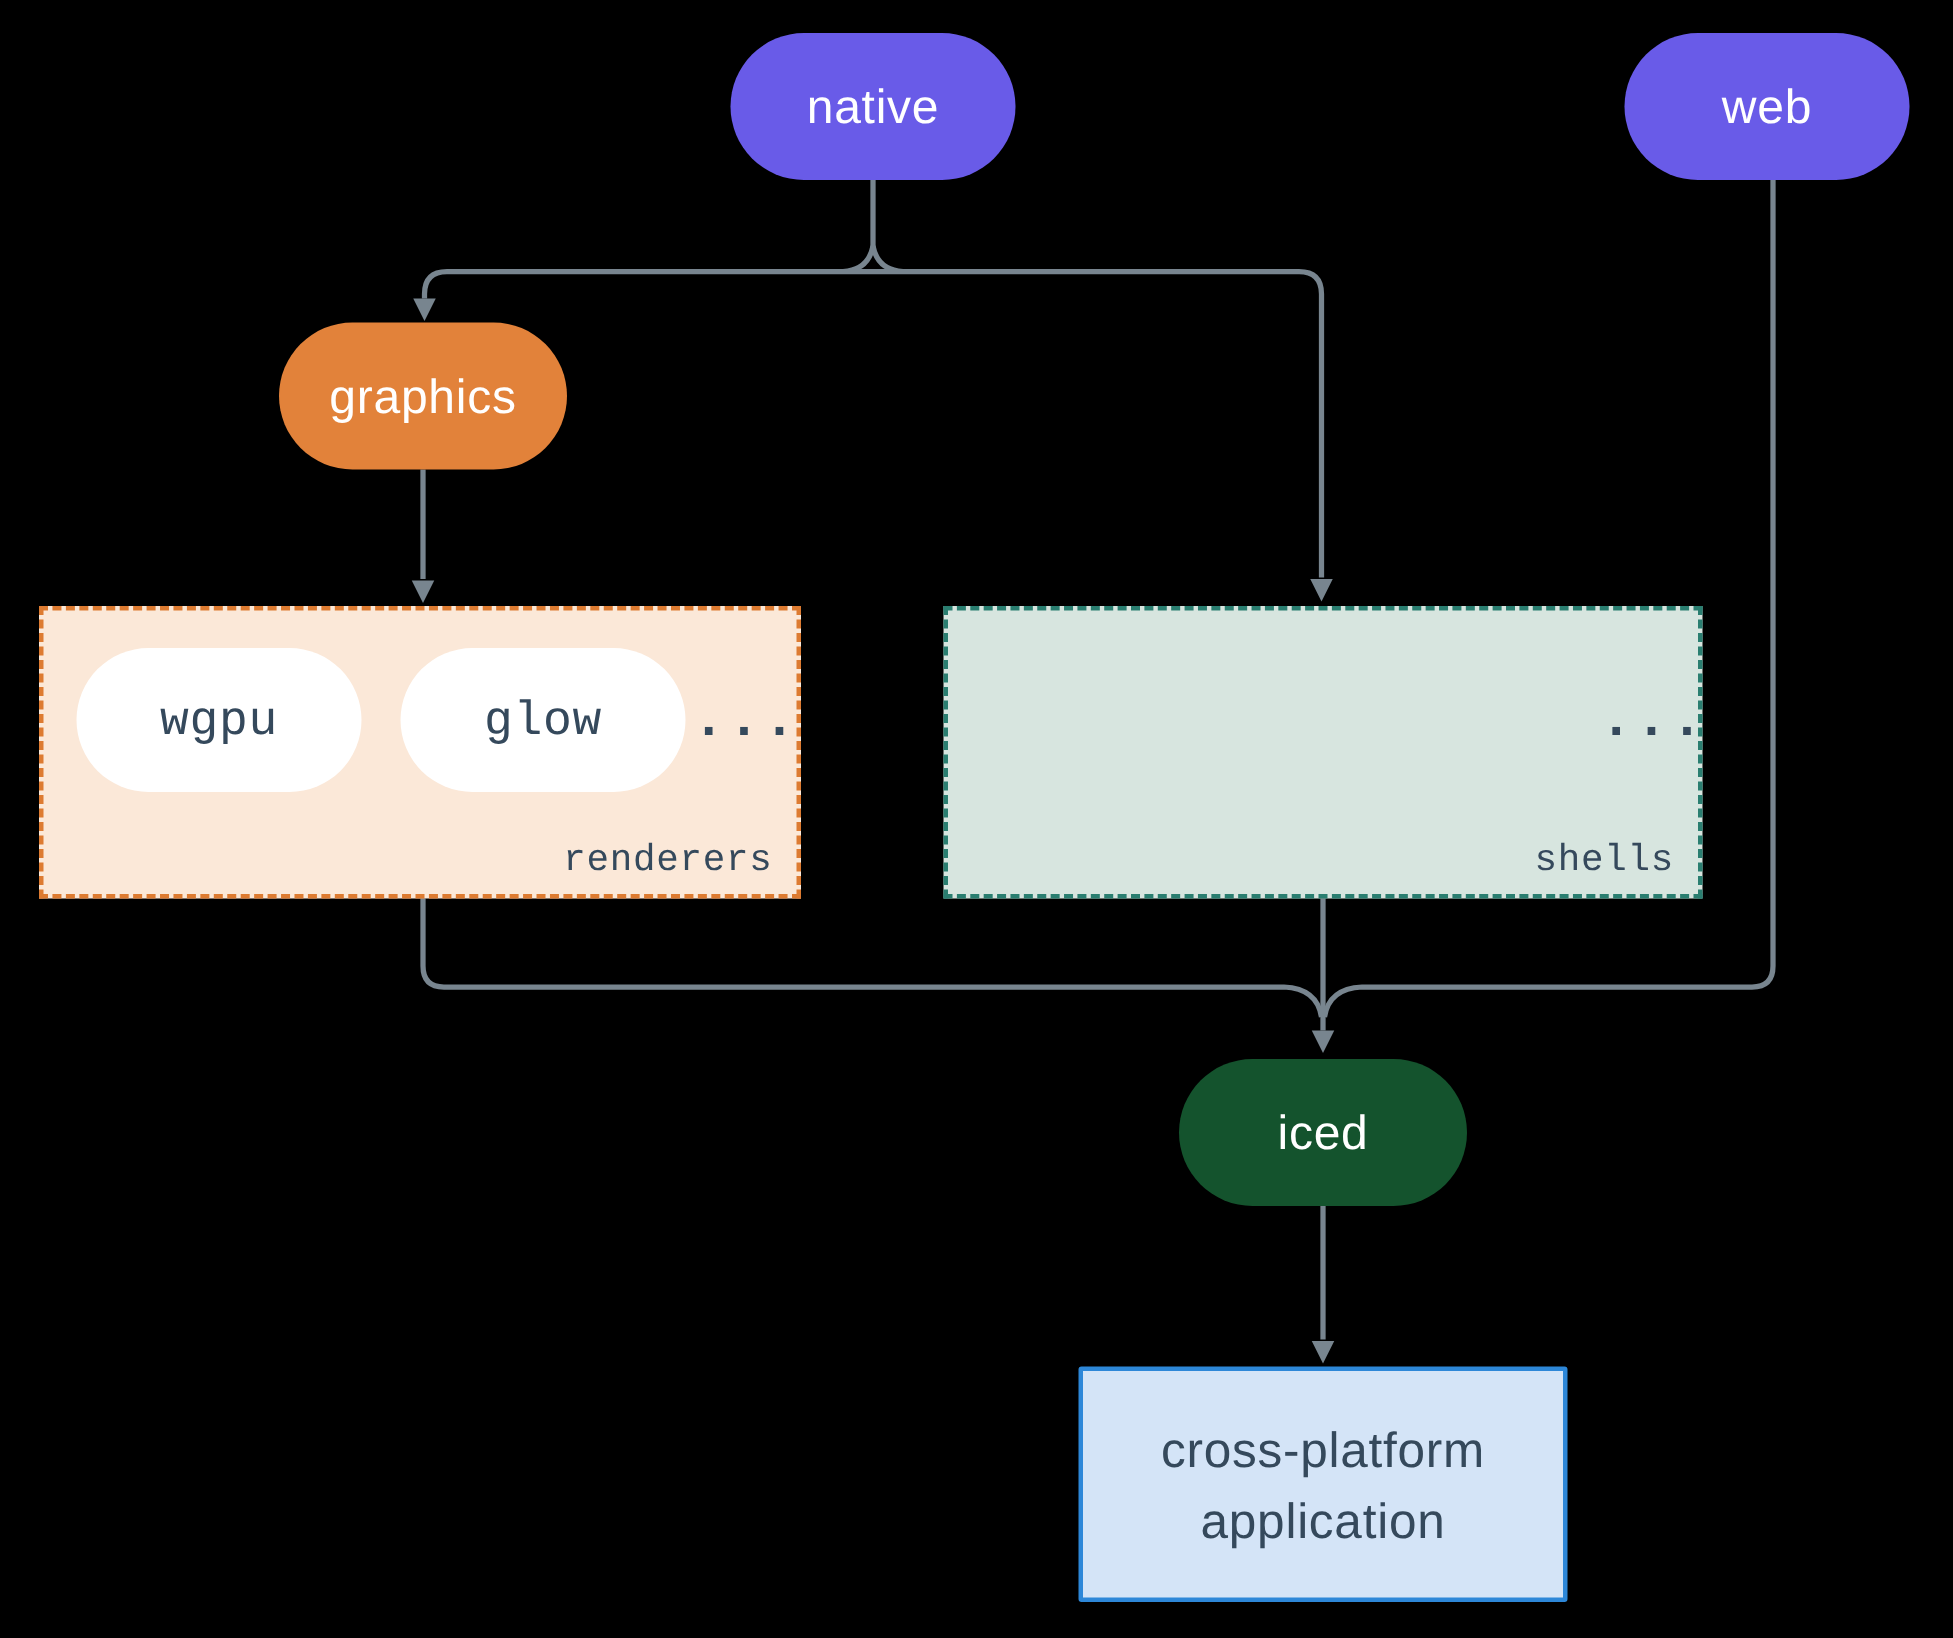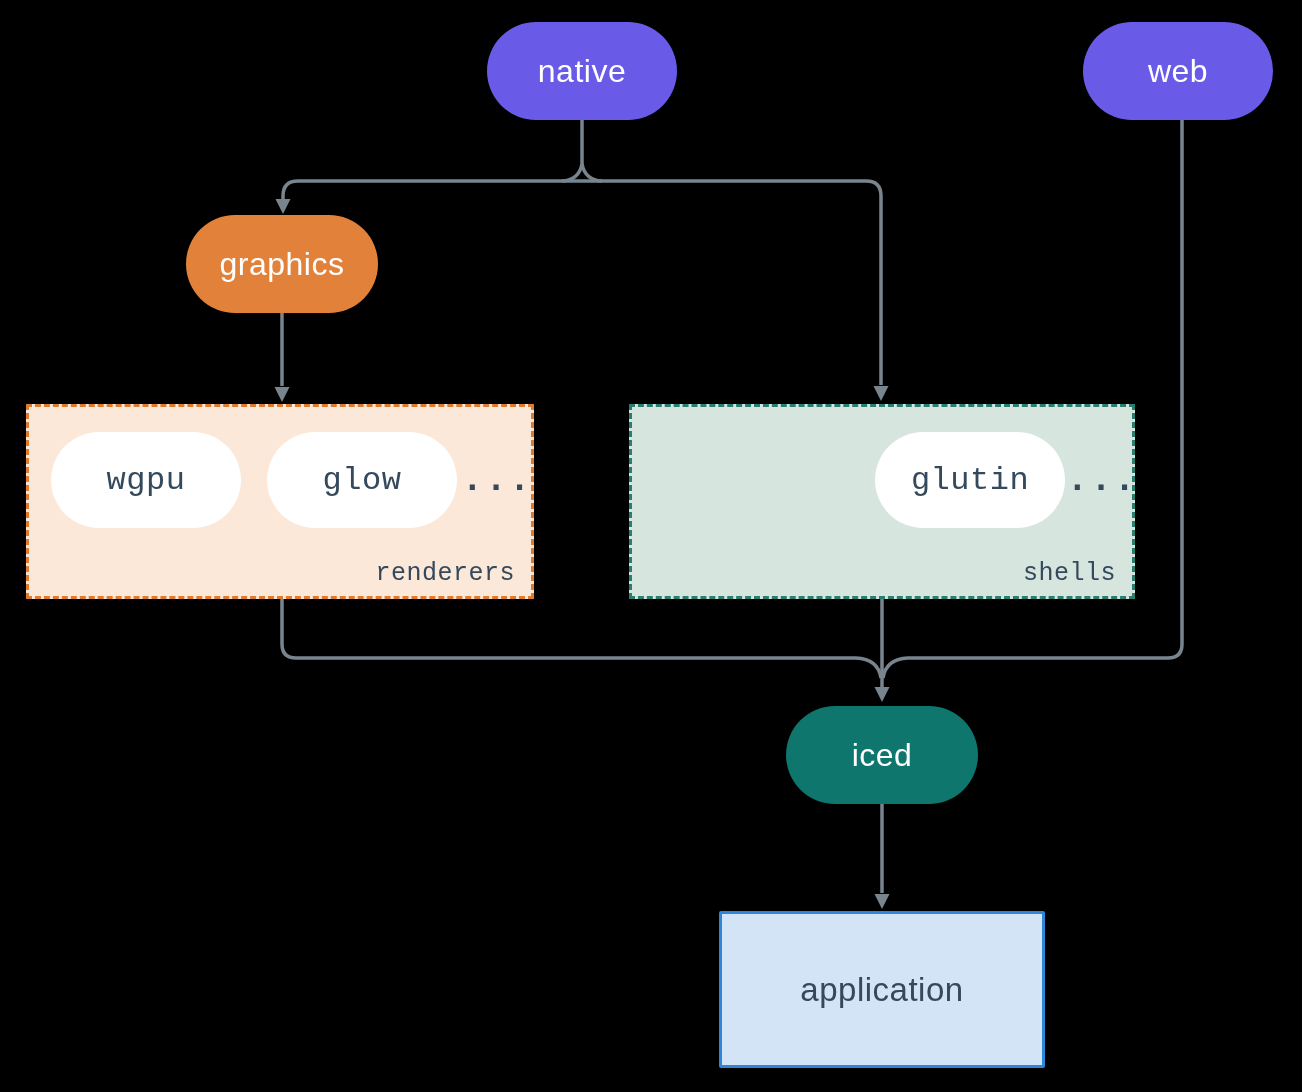--- a/index.html
+++ b/index.html
@@ -7,21 +7,21 @@
     width:1302px;height:1092px;position:relative;background:#000000;
     font-family:"Liberation Sans", sans-serif;overflow:hidden;
   }
   .edges{position:absolute;left:0;top:0;width:1302px;height:1092px;}
   .node{
     position:absolute;display:flex;align-items:center;justify-content:center;
     color:#ffffff;font-size:32px;letter-spacing:.5px;border-radius:49px;
   }
   .node.purple{background:#695be8;}
   .node.orange{background:#e2823a;}
-  .node.blue{background:#0f766e;text-align:right;}
+  .node.blue{background:#14532d;text-align:right;}
   .group{
     position:absolute;width:508px;height:195px;box-sizing:border-box;font-family:Liberation Mono, monospace;
   }
   .group.renderers{left:26px;top:404px;background:#fbe8d8;border:3px dashed #dd7b31;}
   .group.shells{left:629px;top:404px;width:506px;background:#d7e5df;border:3px dashed #2a7e70;}
   .white-pill{
     position:absolute;top:25px;width:190px;height:96px;border-radius:48px;
     background:#ffffff;display:flex;align-items:center;justify-content:center;
     color:#35495c;font-size:32px;letter-spacing:.5px;
   }
@@ -82,28 +82,26 @@
   <div class="white-pill" style="left:238px;">
     <span>glow</span>
   </div>
   <div class="dots" style="left:438px;">
     <span>...</span>
   </div>
   <div class="group-label">renderers</div>
 </div>
 
 <div class="group shells">
-  <div class="white-pill" style="left:243px;">
-    <span>glutin</span>
-  </div>
   <div class="dots" style="left:440px;">
     <span>...</span>
   </div>
   <div class="group-label">shells</div>
 </div>
 
 <div class="node blue" style="left:786px;top:706px;width:192px;height:98px;">
   <span>iced</span>
 </div>
 
 <div class="app-box">
+  <div>cross-platform</div>
   <div>application</div>
 </div>
 
 </body></html>

